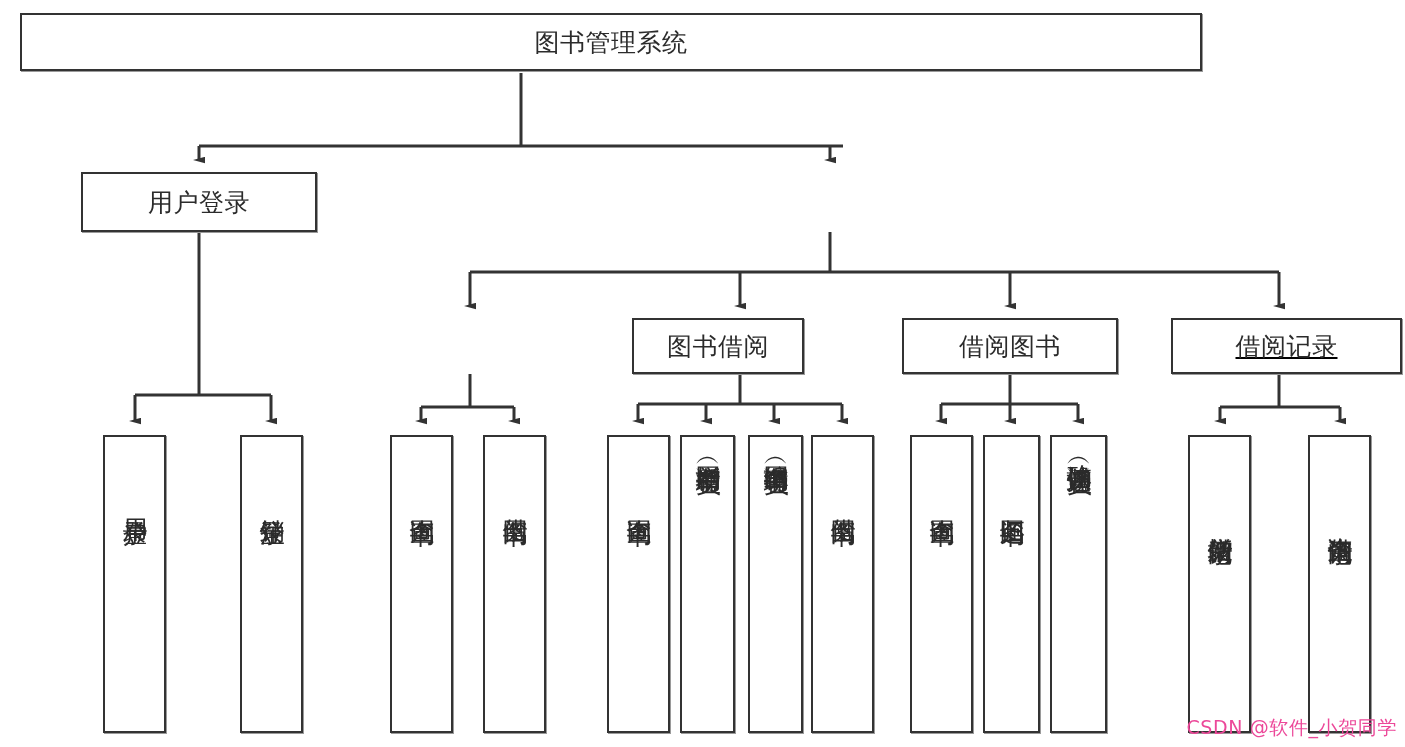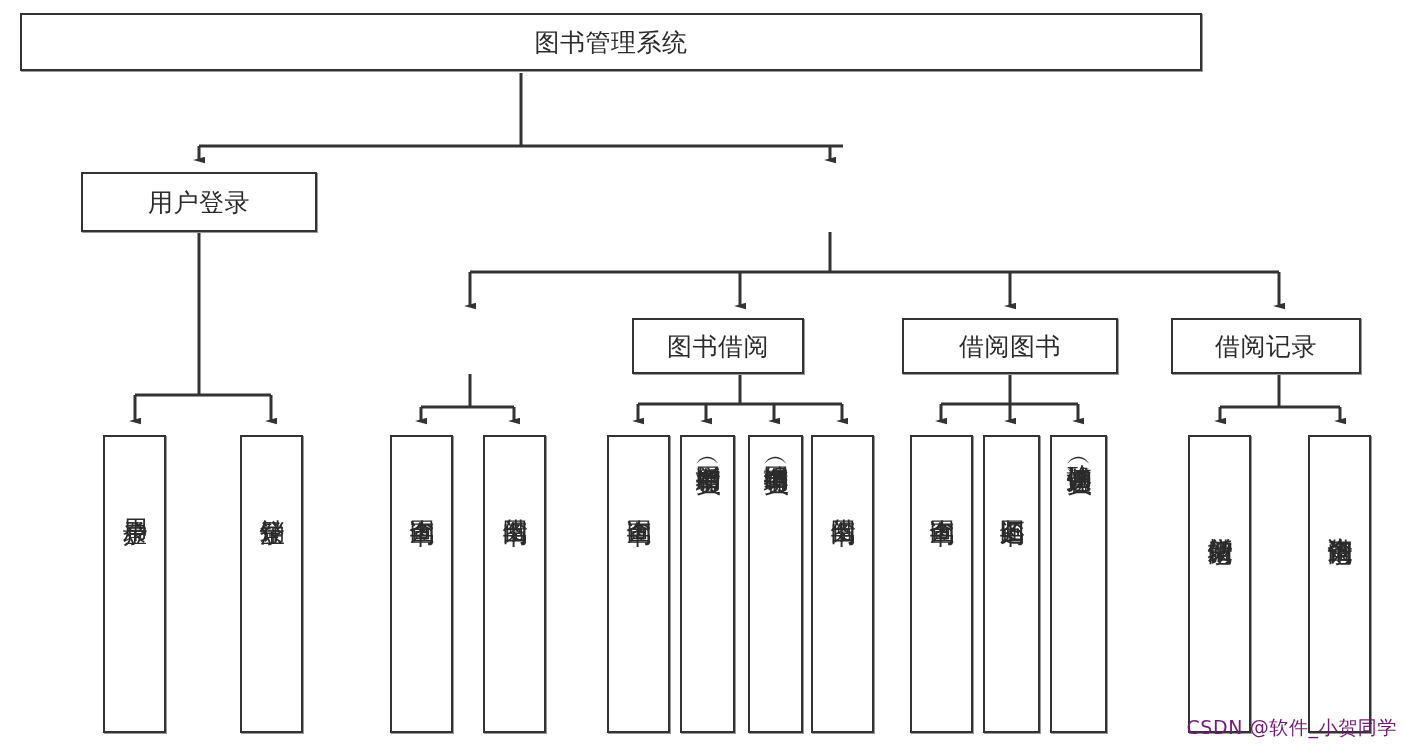--- a/index.html
+++ b/index.html
@@ -69,21 +69,21 @@
     margin-top: 74px;
   }
   .node.vertical.topalign .node-label {
     margin-top: 2px;
   }
   #watermark {
     position: absolute;
     right: 8px;
     bottom: 6px;
     font-size: 19px;
-    color: #701a75;
+    color: #ec4899;
     letter-spacing: 0.6px;
     z-index: 5;
     white-space: nowrap;
   }
 </style>
 </head>
 <body>
 
 <div id="diagram">
 
@@ -144,21 +144,21 @@
   <div class="node horizontal" style="left:81px; top:172px; width:236px; height:60px;">
     <span class="node-label">用户登录</span>
   </div>
 
   <div class="node horizontal" style="left:632px; top:318px; width:172px; height:56px;">
     <span class="node-label">图书借阅</span>
   </div>
   <div class="node horizontal" style="left:902px; top:318px; width:216px; height:56px;">
     <span class="node-label">借阅图书</span>
   </div>
-  <div class="node horizontal" style="left:1171px; top:318px; width:190px; height:56px;">
+  <div class="node horizontal" style="left:1171px; top:318px; width:231px; height:56px;text-decoration:underline;">
     <span class="node-label">借阅记录</span>
   </div>
 
   <div class="node vertical mid" style="left:103px; top:435px; width:63px; height:298px;">
     <span class="node-label">用户登录</span>
   </div>
   <div class="node vertical mid" style="left:240px; top:435px; width:63px; height:298px;">
     <span class="node-label">注销登录</span>
   </div>
 

